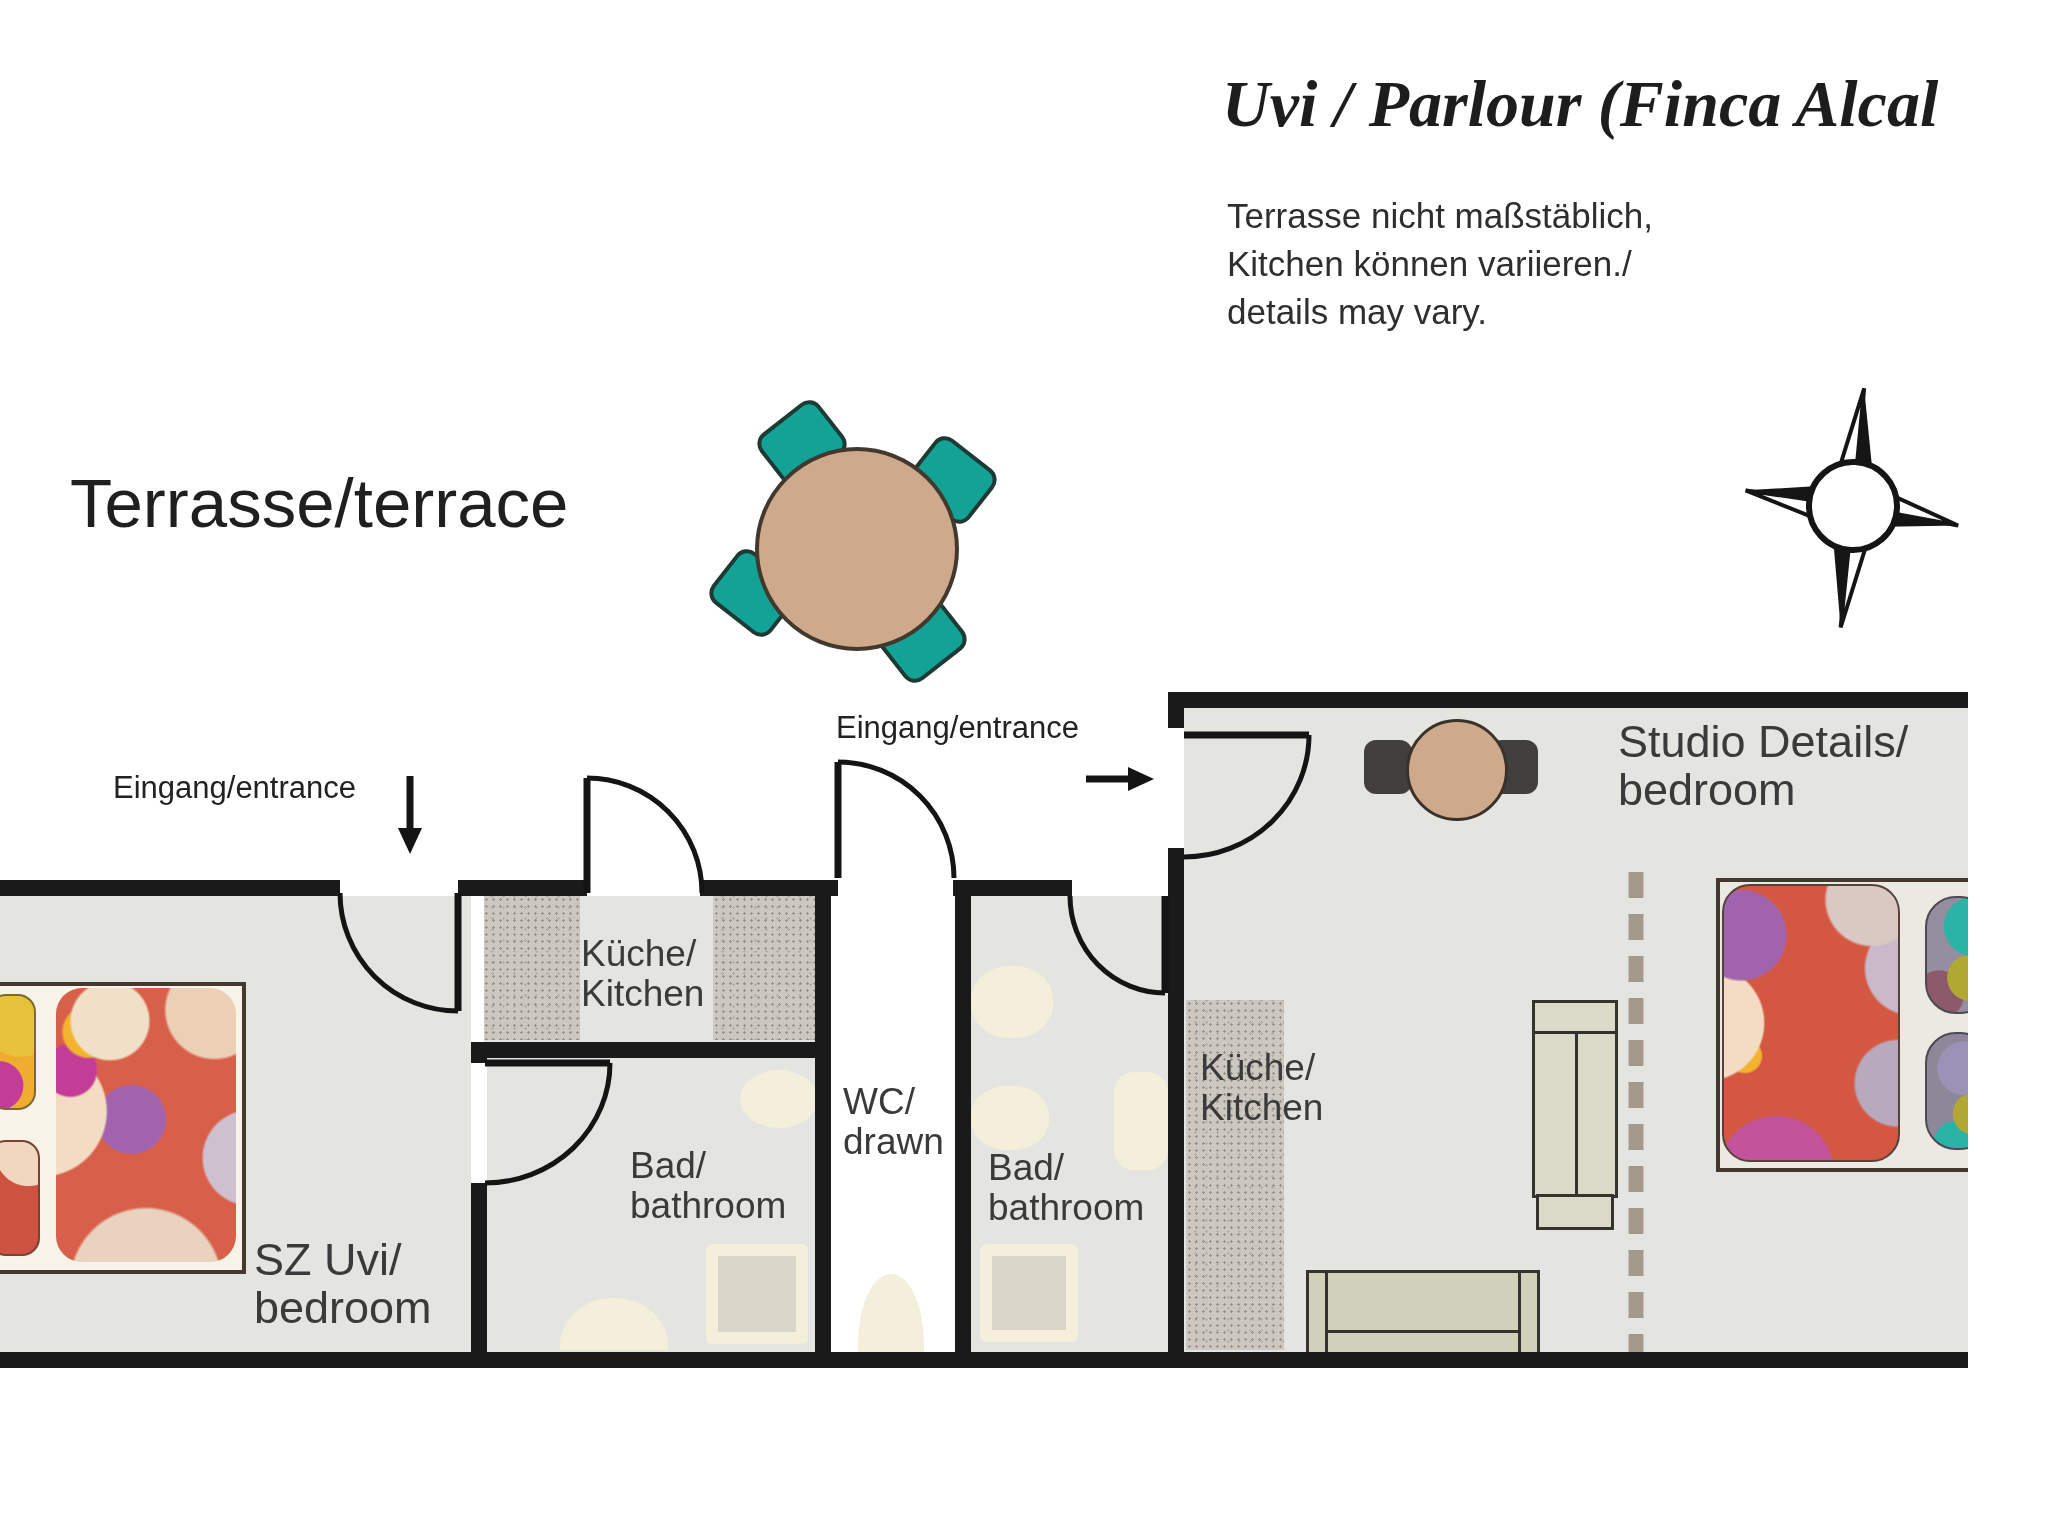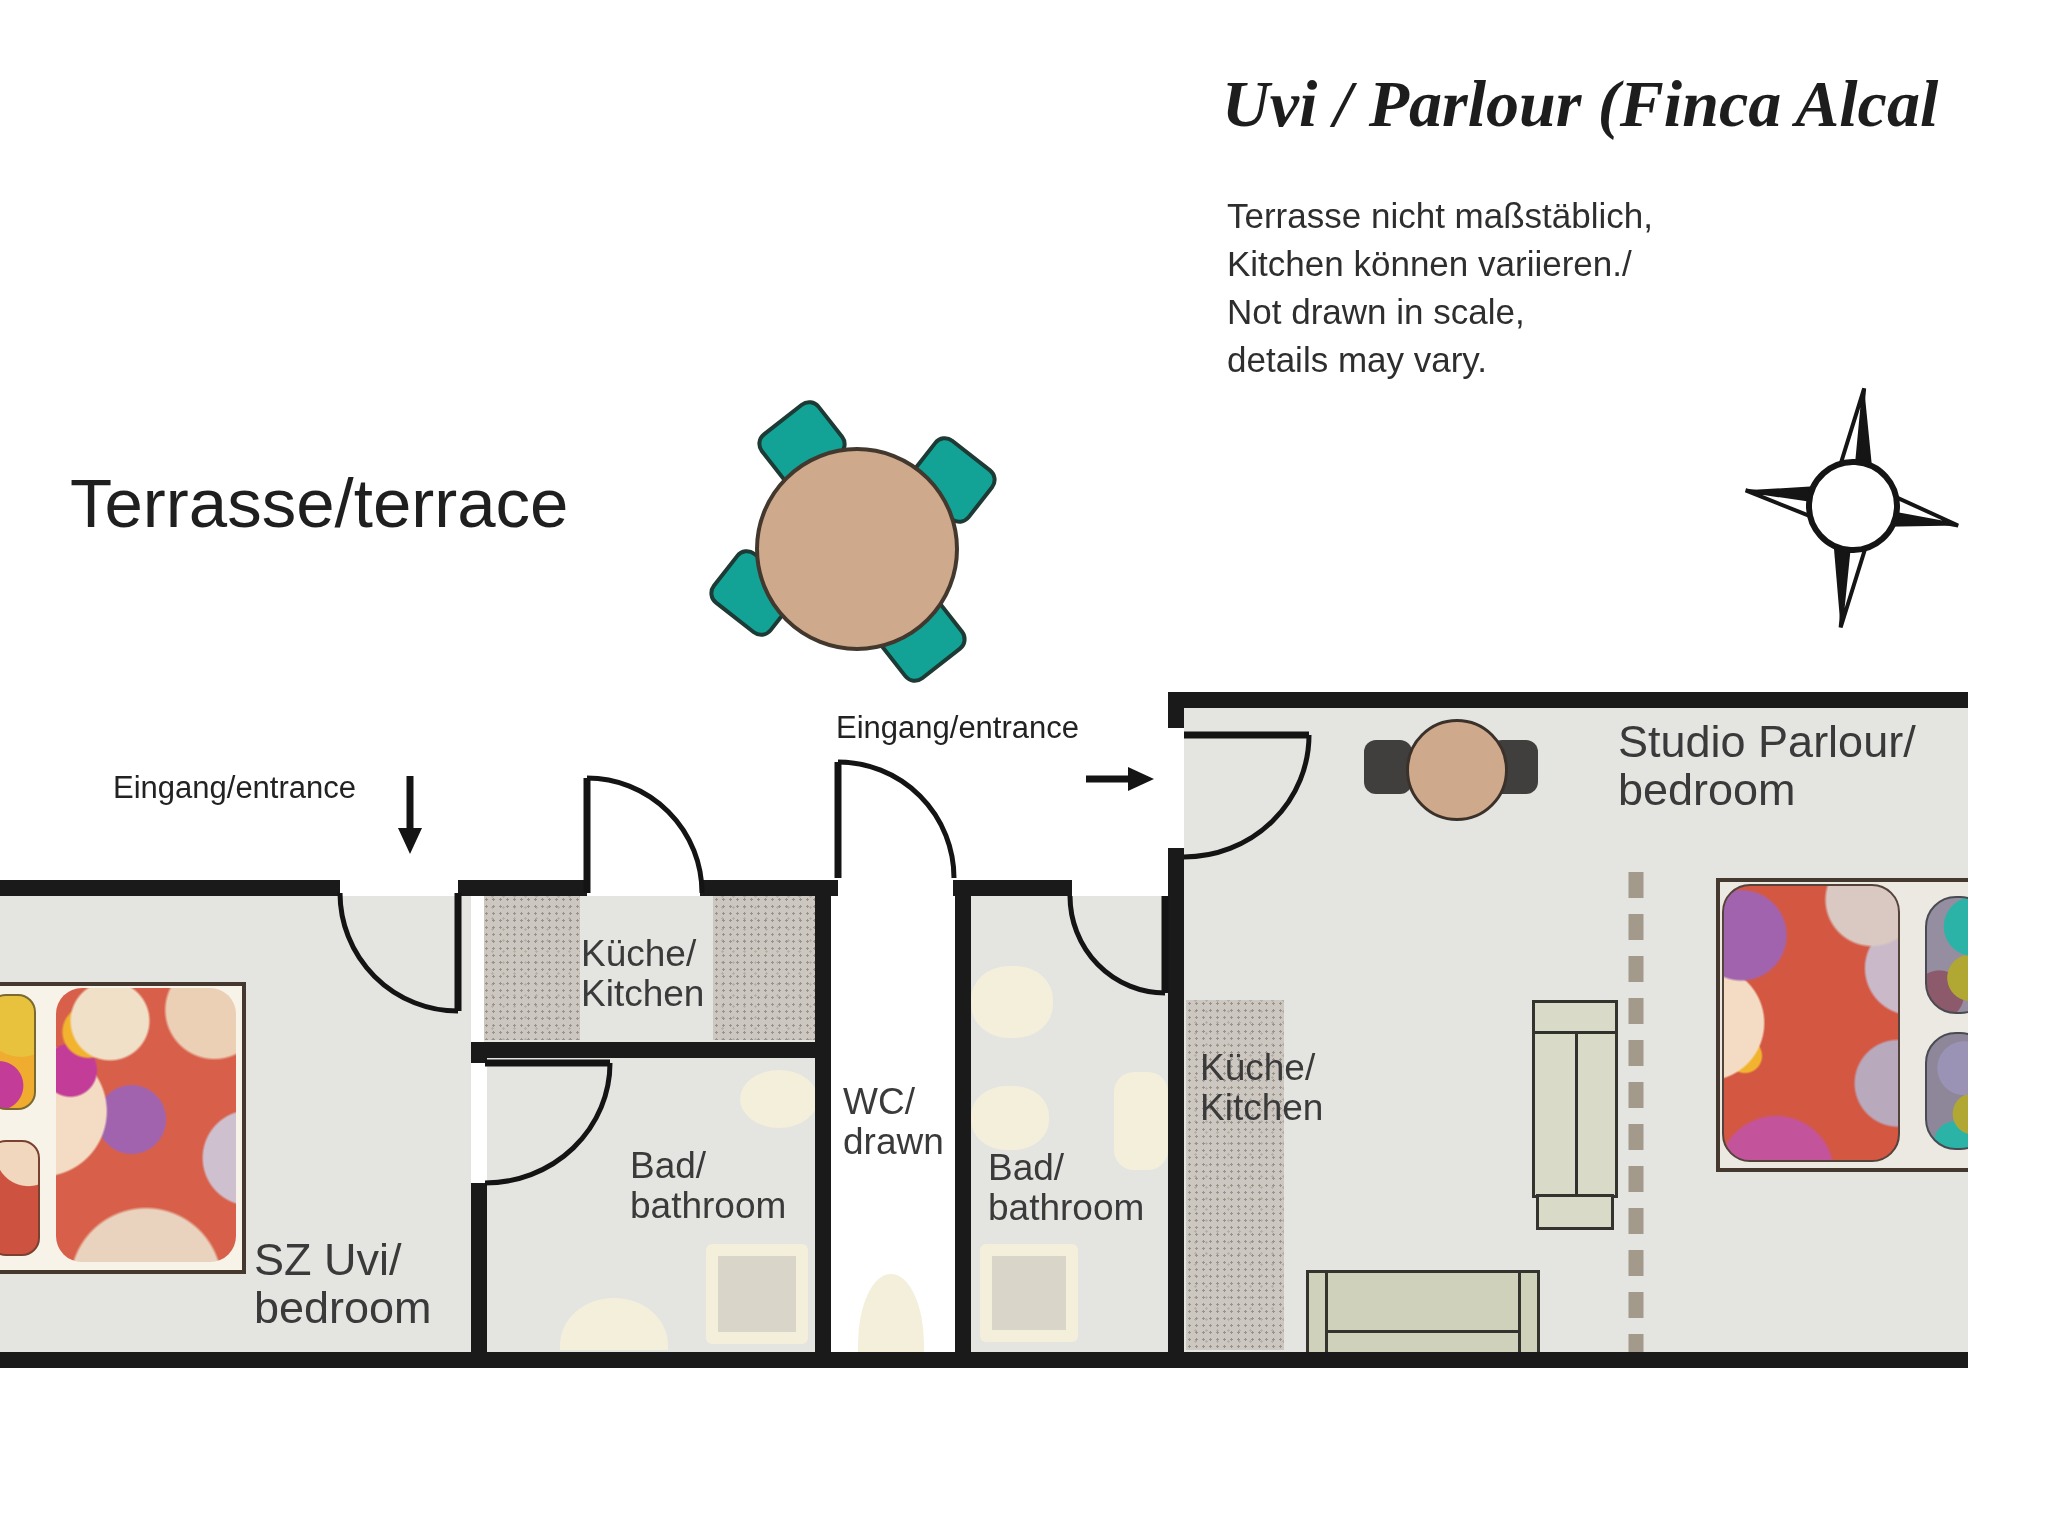--- a/index.html
+++ b/index.html
@@ -73,21 +73,20 @@
 </style>
 </head>
 <body>
 
 <div id="canvas">
 
   <div id="title" class="lbl">Uvi / Parlour (Finca Alcal</div>
   <div id="disclaimer" class="lbl">
     <span>Terrasse nicht maßstäblich,</span>
     <span>Kitchen können variieren./</span>
-    <span>Not drawn in scale,</span>
     <span>details may vary.</span>
   </div>
 
   <svg id="compass-svg" width="310" height="270" viewBox="0 0 310 270">
     <g transform="rotate(3 118 128)">
       <polygon points="123,10 138,108 118,128" fill="#151515"></polygon>
       <polygon points="123,10 118,128 98,108" fill="#ffffff" stroke="#151515" stroke-width="4"></polygon>
       <polygon points="224,142 138,148 118,128" fill="#151515"></polygon>
       <polygon points="224,142 118,128 138,108" fill="#ffffff" stroke="#151515" stroke-width="4"></polygon>
       <polygon points="112,250 98,148 118,128" fill="#151515"></polygon>
@@ -230,17 +229,17 @@
     <span>Bad/</span>
     <span>bathroom</span>
   </div>
 
   <div class="lbl room-lbl" style="left:1200px;top:1048px;">
     <span>Küche/</span>
     <span>Kitchen</span>
   </div>
 
   <div class="lbl big-lbl" style="left:1618px;top:718px;">
-    <span>Studio Parlour/</span>
+    <span>Studio Details/</span>
     <span>bedroom</span>
   </div>
 
 </div>
 
 </body></html>

